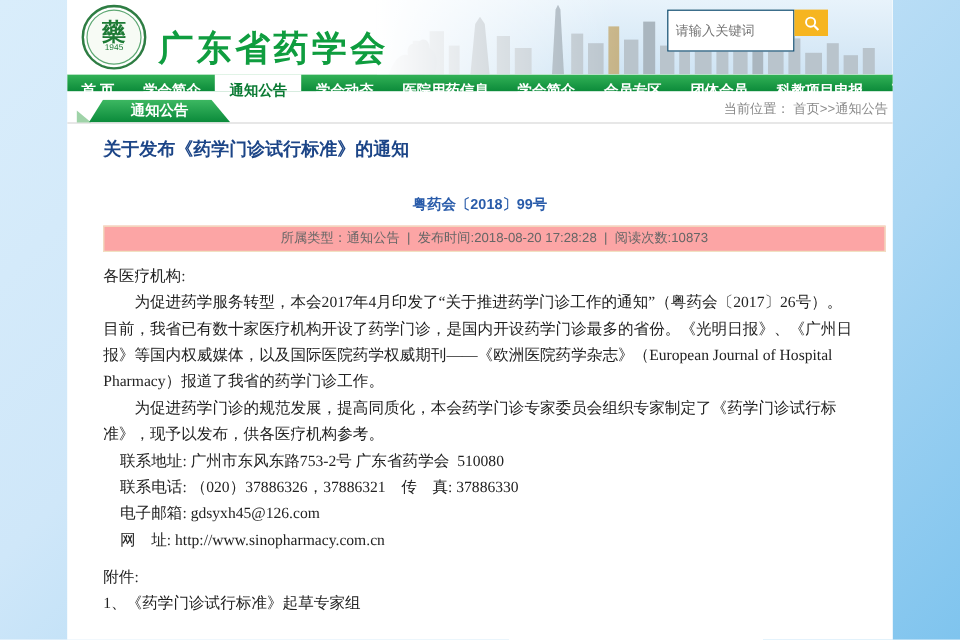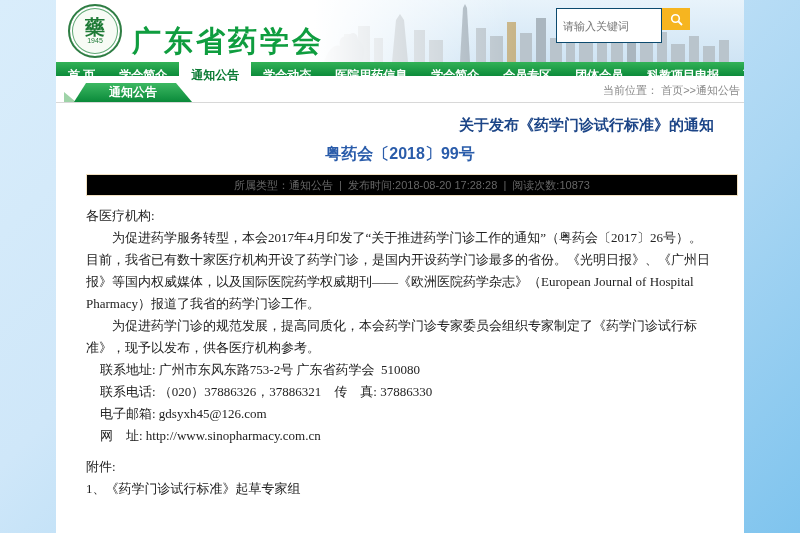--- a/index.html
+++ b/index.html
@@ -60,26 +60,26 @@
   .ribbon-fold {
     position:absolute; left:8px; bottom:0; width:0; height:0;
     border-left:0 solid transparent; border-right:12px solid transparent;
     border-bottom:10px solid #9fd3a8;
   }
   .breadcrumb { position:absolute; right:4px; bottom:4px; font-size:11px; color:#8a8a8a; }
   .breadcrumb .crumb-link { color:#8a8a8a; cursor:pointer; text-decoration:none;margin-top:30px; }
   
   .article { padding:13px 30px 0 30px; }
   .article-title {
-    text-align:right; color:#1c4587; font-size:15px; font-weight:bold; line-height:18px;
-  }
-  .doc-number { text-align:center; color:#2a5caa; font-size:16px; font-weight:bold; margin-top:10px; }
+    text-align:left; color:#1c4587; font-size:15px; font-weight:bold; line-height:18px;
+  }
+  .doc-number { text-align:center; color:#2a5caa; font-size:12px; font-weight:bold; margin-top:28px; }
   .meta-bar {
     margin:9px auto 0 auto; width:652px; height:22px;
-    background:#000000; border:1px solid #f1e1c2;
+    background:#fca5a5; border:1px solid #f1e1c2;
     text-align:center; font-size:11px; color:#666; line-height:20px;
     white-space:pre-wrap;
   }
   .body-text {
     margin-top:9px; font-family:"Liberation Serif","DejaVu Serif",serif;
     font-size:13px; color:#222;
   }
   .body-text p { line-height:22px; white-space:pre-wrap; }
   .salutation { line-height:23px; }
   .para { text-indent:2em; }

